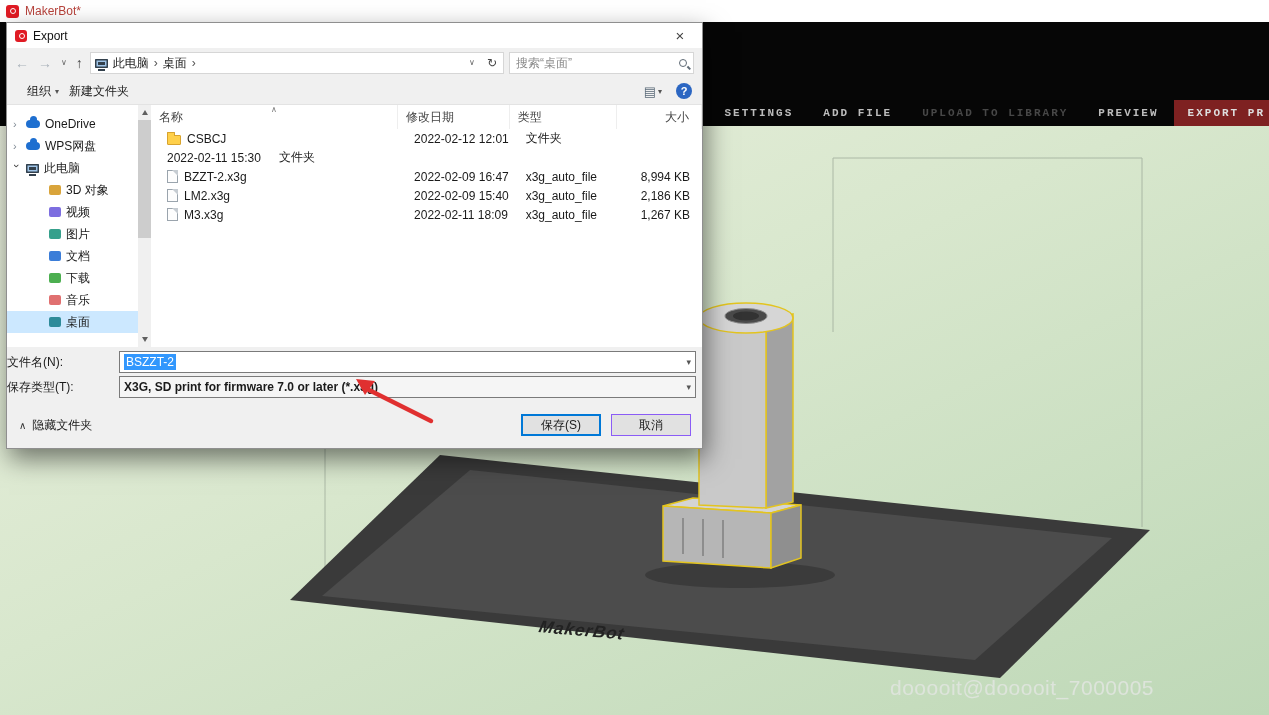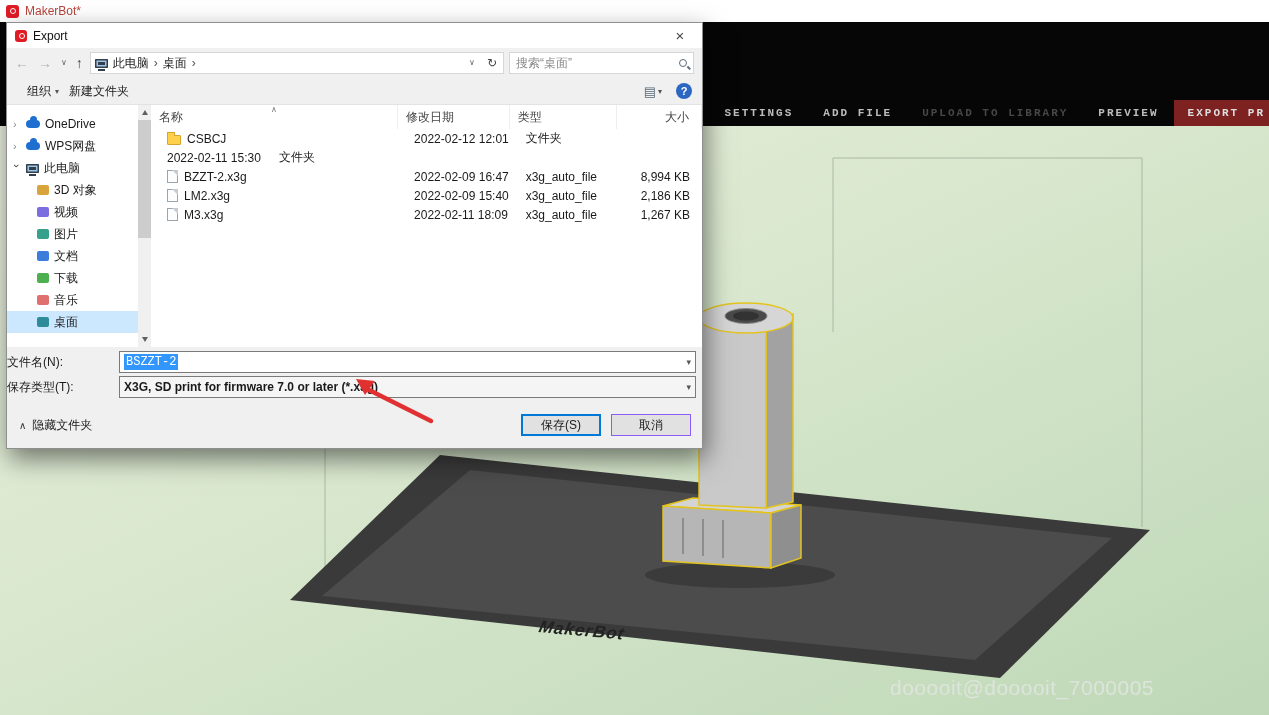--- a/index.html
+++ b/index.html
@@ -62,21 +62,21 @@
   .cmd-link { cursor:pointer; display:flex; align-items:center; gap:4px; }
   .cmd-caret { font-size:8px; color:#555; }
   .cmd-right { margin-left:auto; display:flex; align-items:center; gap:14px; }
   .view-ico { color:#5a6a78; font-size:13px; cursor:pointer; display:flex; gap:2px; align-items:center; }
   .help-ico { width:16px; height:16px; border-radius:50%; background:#2b66c2; color:#fff;
               font-size:11px; font-weight:bold; display:flex; align-items:center; justify-content:center; cursor:pointer; }
 
   .dlg-content { height:242px; background:#fff; display:flex; }
   .sidebar { width:131px; padding-top:8px; overflow:hidden; }
   .sb-item { height:22px; display:flex; align-items:center; gap:5px; padding-left:6px; cursor:pointer; white-space:nowrap; }
-  .sb-item.lvl1 { padding-left:30px; }
+  .sb-item.lvl1 { padding-left:42px; }
   .sb-item.selected { background:#cce8ff; }
   .sb-chev { width:8px; color:#808a94; font-size:11px; flex:0 0 auto; }
   .sb-chev.rot { display:inline-block; transform:rotate(90deg); color:#404040; }
   .sb-scrollbar { width:13px; background:#f0f0f0; display:flex; flex-direction:column; align-items:center; }
   .sb-arrow { width:0; height:0; border-left:3.5px solid transparent; border-right:3.5px solid transparent; margin:5px 0; cursor:pointer; }
   .sb-arrow.up { border-bottom:5px solid #606060; }
   .sb-arrow.down { border-top:5px solid #606060; margin-top:auto; }
   .sb-thumb { width:13px; height:118px; background:#cdcdcd; cursor:pointer; }
 
   .filelist { flex:1; overflow:hidden; }
@@ -107,21 +107,21 @@
   .c-3d { background:#d9a43b; } .c-video { background:#7d6ee0; } .c-pic { background:#36a08c; }
   .c-doc { background:#3b7dd8; } .c-dl { background:#4caf50; } .c-mus { background:#e07070; } .c-desk { background:#2e8b9a; }
 
   .form-row { display:flex; align-items:center; margin:4px 6px 0 0; }
   .form-row.second { margin-top:3px; }
   .form-label { width:112px; text-align:left; padding-right:20px; flex:0 0 auto; }
   .combo { flex:1; height:22px; border:1px solid #7a7a7a; background:#fff; display:flex;
            align-items:center; padding:0 18px 0 4px; position:relative; cursor:text; }
   .combo.select { background:#f5f5f5; font-weight:bold; cursor:pointer; }
   .combo .chev { position:absolute; right:4px; top:5px; font-size:9px; color:#555; }
-  .sel-text { background:#3297fd; color:#fff; padding:1px 2px;font-family:Liberation Mono, monospace; }
+  .sel-text { background:#3297fd; color:#fff; padding:1px 2px; }
 
   .dlg-footer { display:flex; align-items:center; padding:16px 11px 0 12px; gap:10px; }
   .hide-folders { display:flex; align-items:center; gap:6px; cursor:pointer; }
   .hf-chev { font-size:10px; color:#333; }
   .btn { width:80px; height:22px; display:flex; align-items:center; justify-content:center;
          background:#e1e1e1; border:1px solid #8b5cf6; cursor:pointer; }
   .btn.primary { border:2px solid #0078d7; margin-left:auto; }
   .arrow-overlay { position:absolute; left:0; top:0; pointer-events:none; }
 </style>
 </head>

